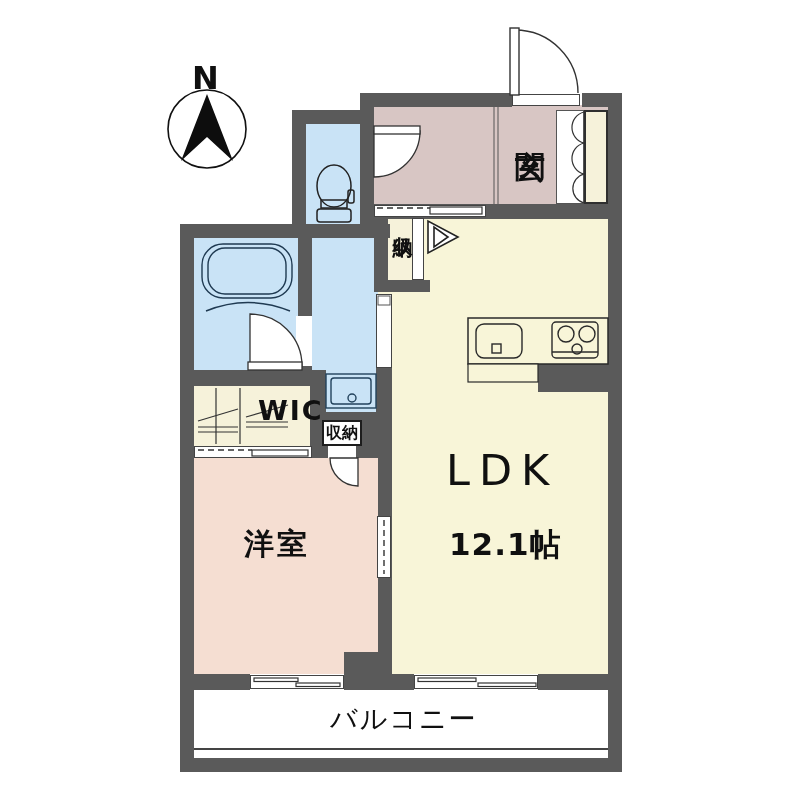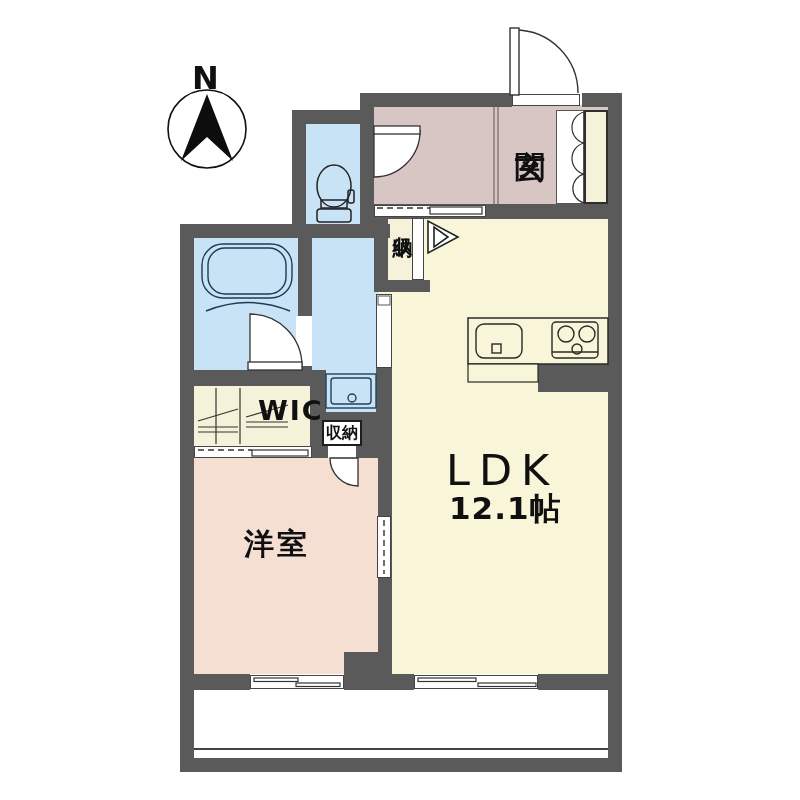--- a/index.html
+++ b/index.html
@@ -185,22 +185,23 @@
     <line x1="194" y1="749" x2="608" y2="749" stroke="#444" stroke-width="2"></line>
   </svg>
 
   <div class="label" style="left:192px;top:62px;font-size:32px;font-weight:bold;">N</div>
 
   <div class="label v-text" style="left:510px;top:126px;width:36px;height:82px;font-size:30px;font-weight:600;">玄関</div>
 
   <div class="label v-text" style="left:389px;top:221px;width:24px;height:58px;font-size:20px;font-weight:600;letter-spacing:1px;">収納</div>
 
   <div class="label" style="left:446px;top:448px;font-size:43px;font-weight:400;letter-spacing:9px;">LDK</div>
-  <div class="label" style="left:449px;top:492px;font-size:31px;font-weight:600;letter-spacing:1px;text-align:right;">12.1帖</div>
+  <div class="label" style="left:449px;top:528px;font-size:31px;font-weight:600;letter-spacing:1px;text-align:right;">12.1帖</div>
 
   <div class="label" style="left:258px;top:397px;font-size:27px;font-weight:bold;letter-spacing:2px;">WIC</div>
 
   <div class="label-box" style="left:322px;top:420px;width:40px;height:26px;font-size:16px;font-weight:600;">収納</div>
 
   <div class="label" style="left:244px;top:528px;font-size:30px;font-weight:700;letter-spacing:3px;">洋室</div>
 
+  <div class="label" style="left:330px;top:705px;font-size:27px;font-weight:500;letter-spacing:2px;">バルコニー</div>
 
 </div>
 
 </body></html>

